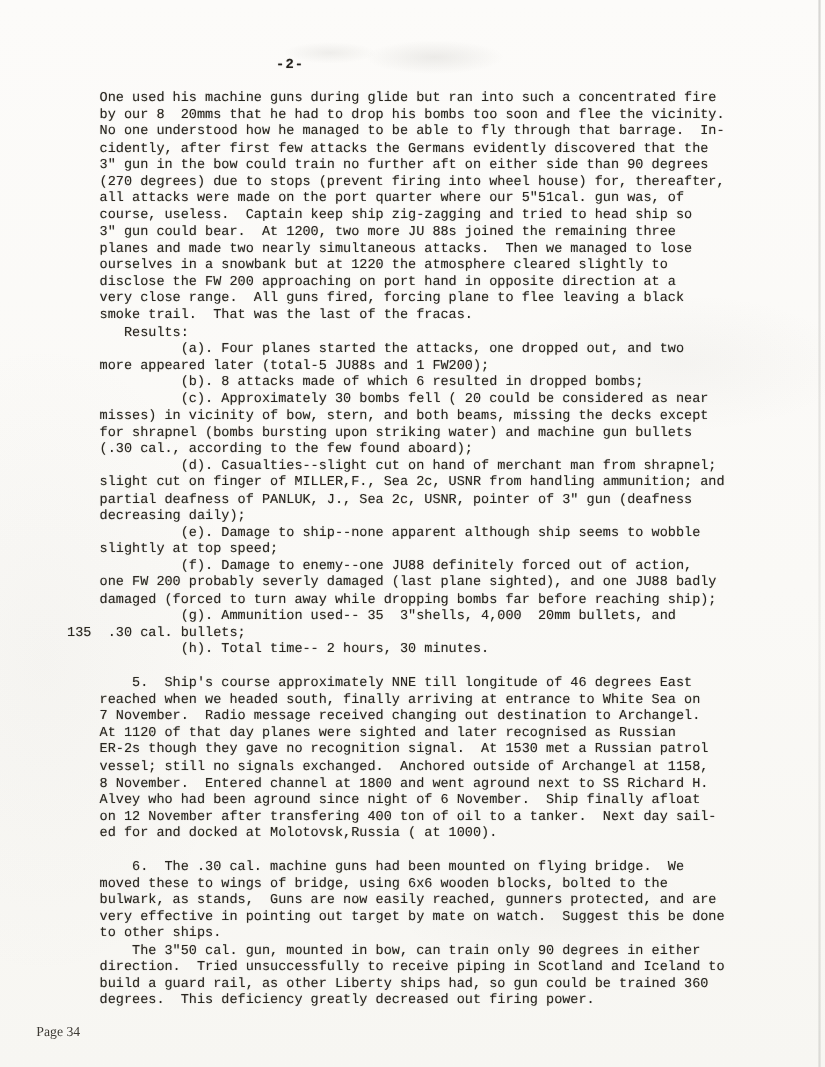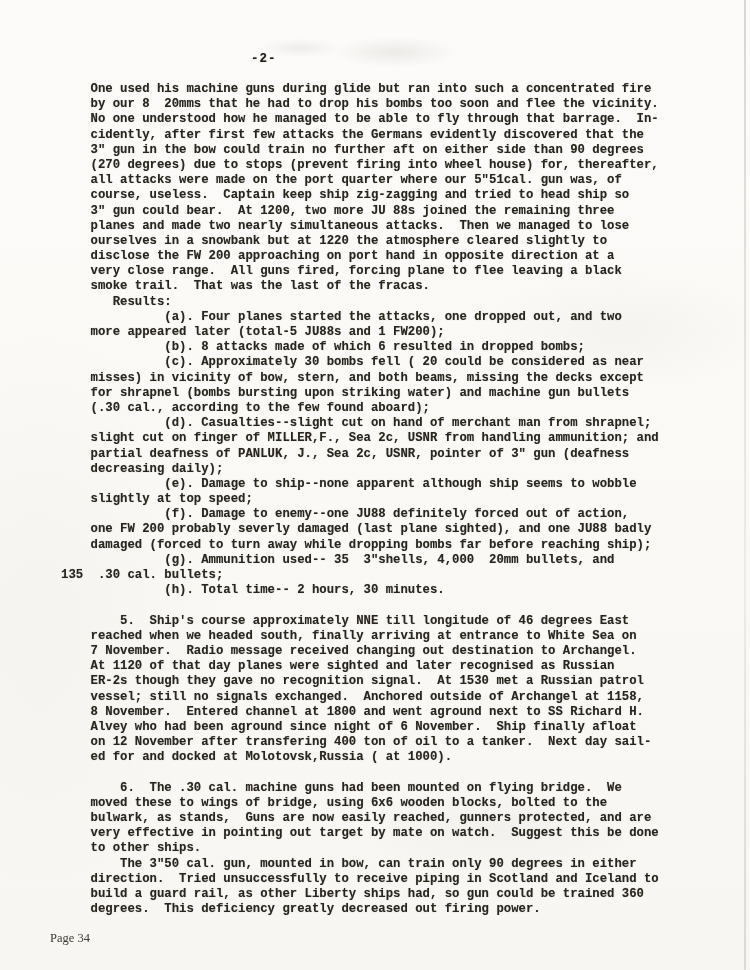--- a/index.html
+++ b/index.html
@@ -23,27 +23,27 @@
     background:linear-gradient(180deg, rgba(120,120,115,0.28), rgba(120,120,115,0.10) 60%, rgba(120,120,115,0.22));
   }
   .page-num {
     position:absolute; left:251px; top:52px;
     font-size:12.5px; font-weight:700; letter-spacing:1px;
     color:#23211c; text-shadow:0 0 1px rgba(40,38,32,0.45);
   }
   .text-body {
     position:absolute; left:61px; top:82px;
     font-size:12.3px; line-height:15.2px;
-    color:#29261f; font-weight:700;
+    color:#29261f; font-weight:400;
     white-space:pre;
     text-shadow:0 0 1px rgba(45,42,35,0.38);
   }
   .tline { height:15.2px; }
   .footer-label {
-    position:absolute; left:50px; top:931px;
+    position:absolute; left:33px; top:931px;
     font-family:"Liberation Serif", serif;
     font-size:12.5px; color:#3d3a34;
   }
 </style>
 </head>
 <body>
 
 <div class="page">
   <div class="edge-line"></div>
 

